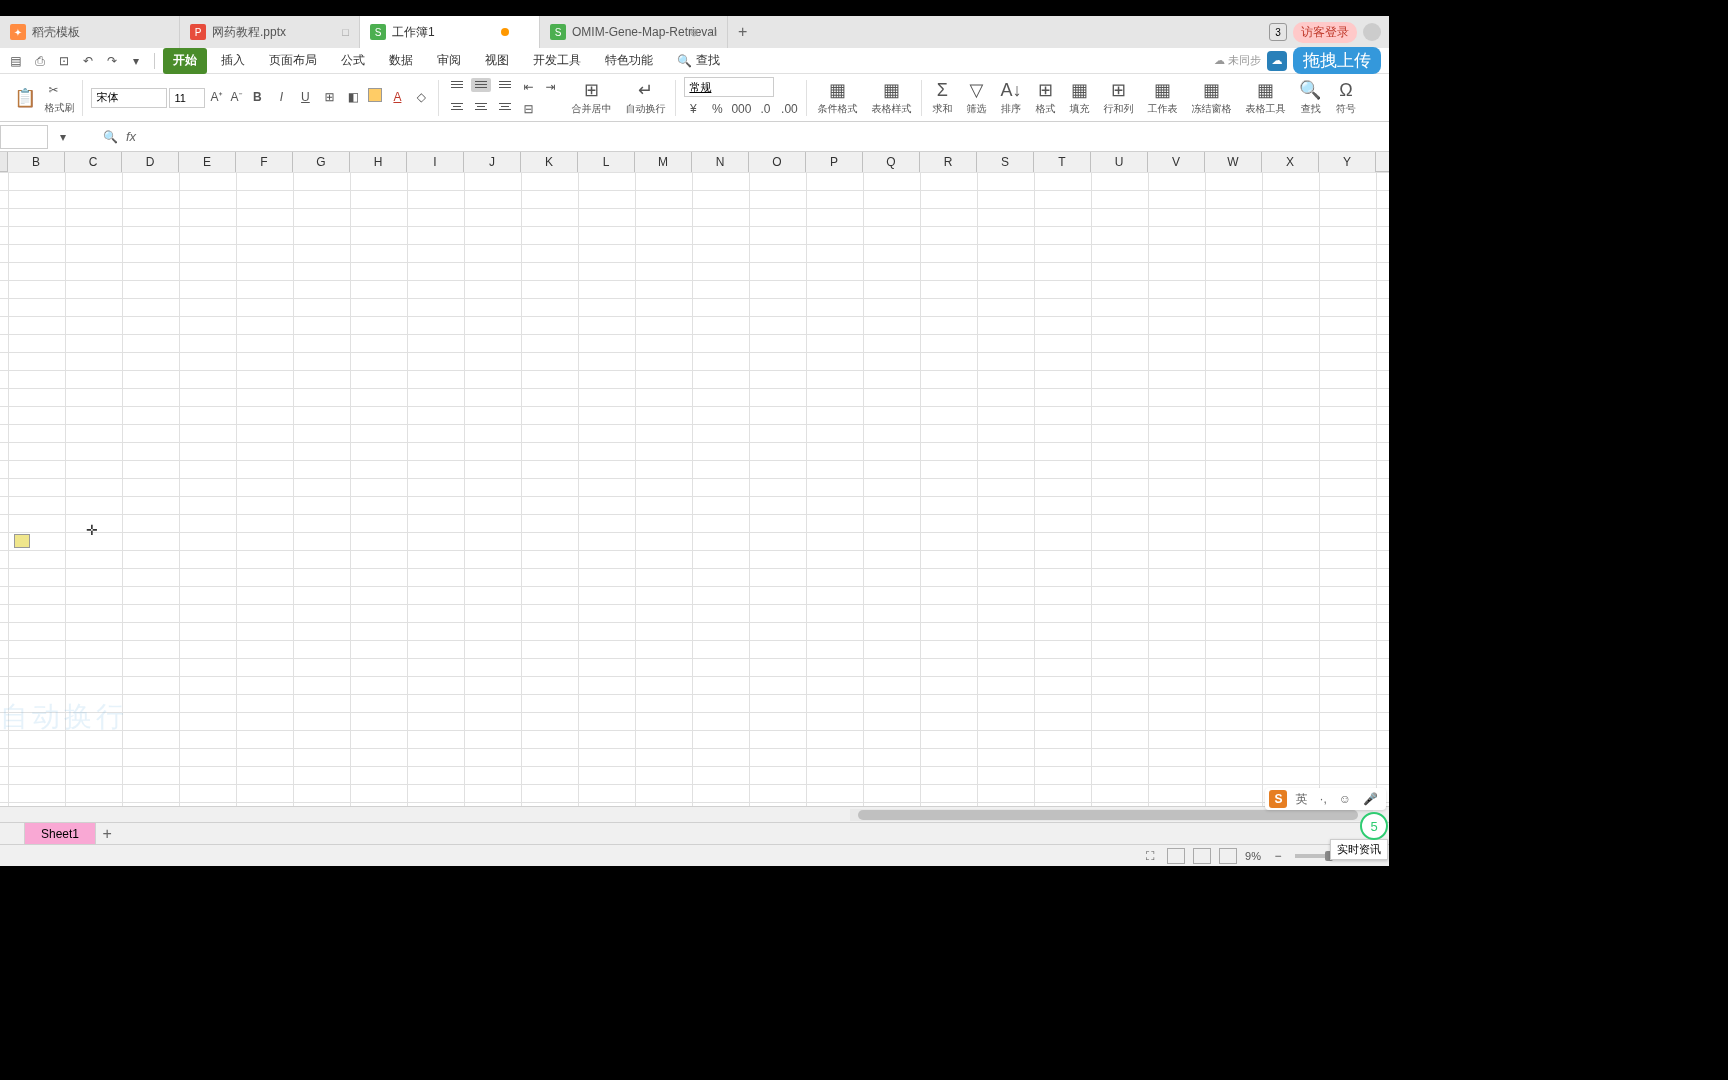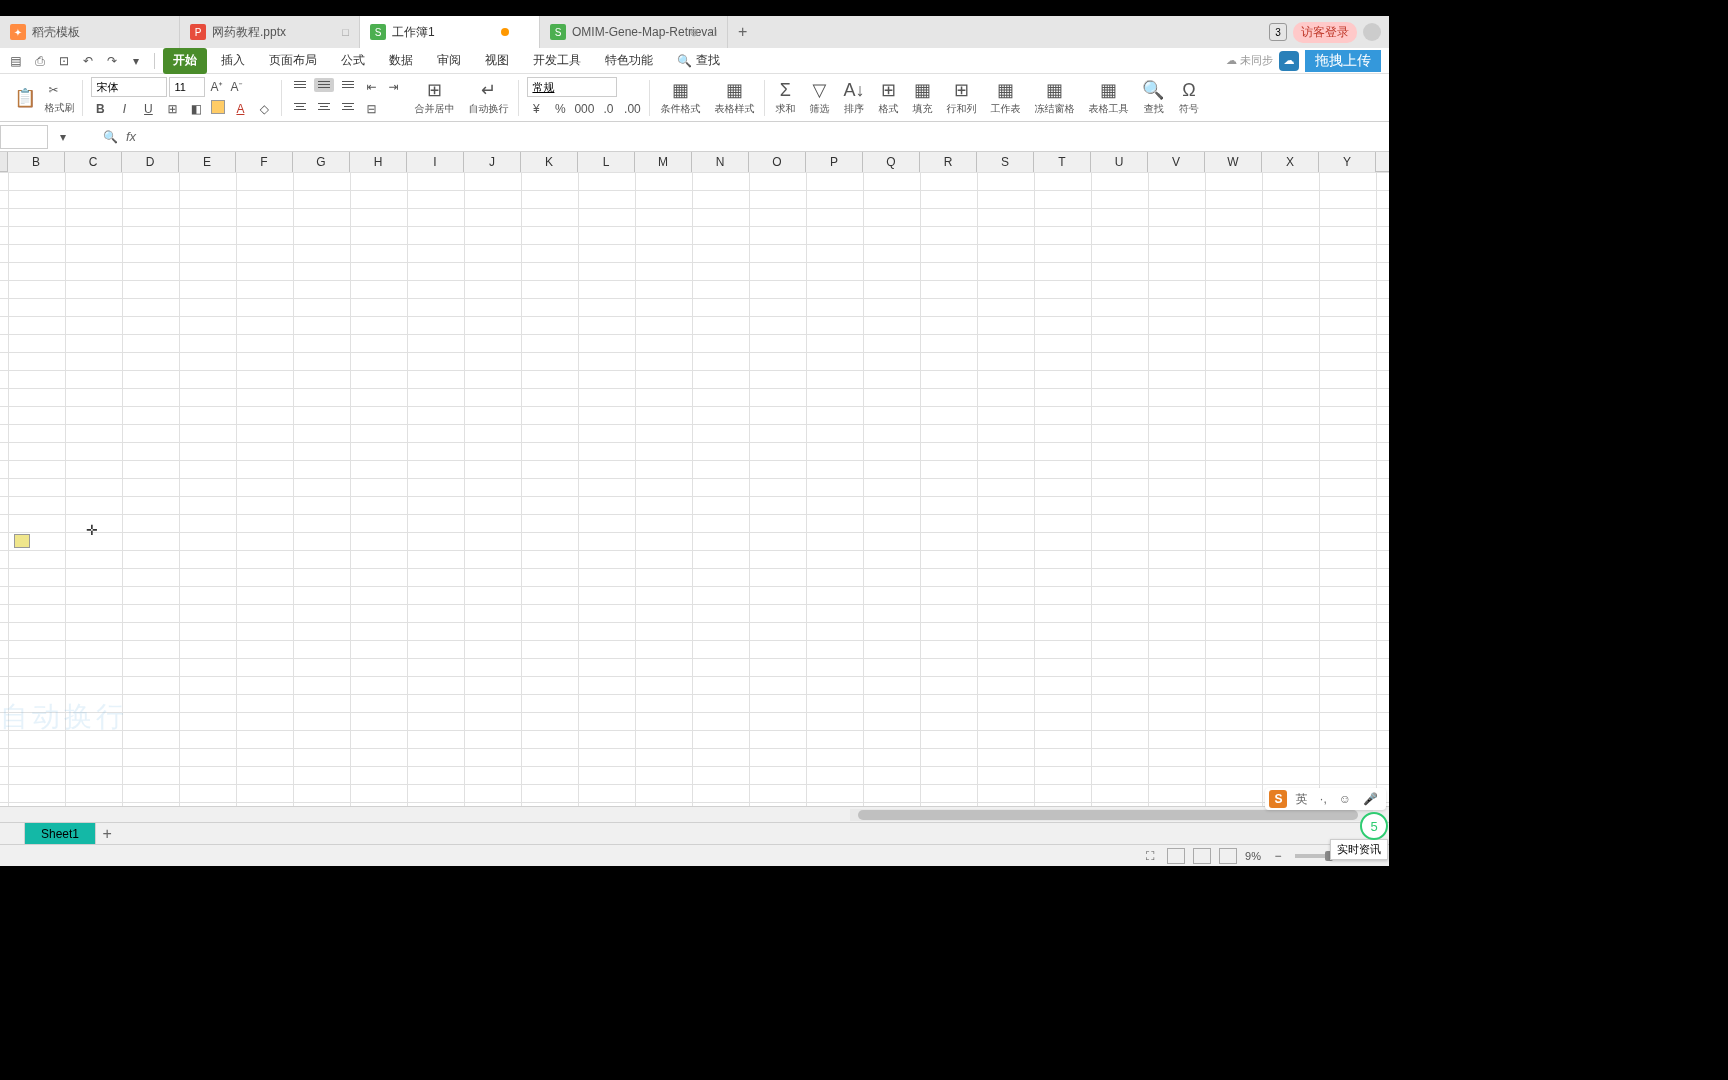--- a/index.html
+++ b/index.html
@@ -22,21 +22,21 @@
     .guest-login { background: #ffc9c9; color: #c0392b; padding: 2px 8px; border-radius: 10px; font-size: 12px; }
     .avatar { width: 18px; height: 18px; background: #ccc; border-radius: 50%; }
     
     
     .menubar { height: 26px; display: flex; align-items: center; padding: 0 6px; gap: 4px; position: relative; border-bottom: 1px solid #e0e0e0; }
     .qat-btn { width: 20px; height: 20px; display: flex; align-items: center; justify-content: center; font-size: 12px; color: #555; cursor: pointer; }
     .menu-sep { width: 1px; height: 16px; background: #ccc; margin: 0 4px; }
     .menu-item { padding: 0 10px; font-size: 12px; color: #333; cursor: pointer; height: 26px; display: flex; align-items: center; }
     .menu-item.active { background: #4a8c2a; color: #fff; border-radius: 3px; font-weight: bold; }
     .menubar-right { position: absolute; right: 8px; display: flex; align-items: center; gap: 6px; font-size: 11px; color: #999; }
-    .cloud-upload { background: #3498db; color: #fff; padding: 2px 10px; border-radius: 0; font-size: 14px; display: flex; align-items: center; gap: 4px; }
+    .cloud-upload { background: #3498db; color: #fff; padding: 2px 10px; border-radius: 8px; font-size: 17px; display: flex; align-items: center; gap: 4px; }
     .cloud-icon { width: 20px; height: 20px; background: #2980b9; border-radius: 4px; display: flex; align-items: center; justify-content: center; font-size: 11px; color: #fff; }
     
     
     .ribbon { height: 48px; display: flex; align-items: center; padding: 0 4px; gap: 2px; border-bottom: 1px solid #d0d0d0; }
     .ribbon-group { display: flex; flex-direction: column; align-items: center; padding: 0 6px; height: 44px; justify-content: center; gap: 1px; cursor: pointer; }
     .ribbon-group-h { display: flex; align-items: center; padding: 0 4px; height: 44px; gap: 2px; }
     .ribbon-icon { font-size: 18px; color: #555; }
     .ribbon-label { font-size: 10px; color: #555; }
     .ribbon-sep { width: 1px; height: 36px; background: #e0e0e0; margin: 0 2px; }
     .ribbon-combo { border: 1px solid #ccc; height: 20px; font-size: 11px; padding: 0 4px; }
@@ -72,21 +72,21 @@
     .cursor-cross { position: absolute; left: 86px; top: 350px; font-size: 14px; color: #333; }
     .paste-indicator { position: absolute; left: 14px; top: 362px; width: 16px; height: 14px; background: #f0e68c; border: 1px solid #999; }
     
     
     .hscroll { height: 16px; display: flex; align-items: center; background: #f0f0f0; border-top: 1px solid #d0d0d0; position: relative; }
     .hscroll-track { position: absolute; right: 16px; left: 850px; height: 12px; background: #e8e8e8; }
     .hscroll-thumb { position: absolute; left: 858px; width: 500px; height: 10px; background: #c0c0c0; border-radius: 5px; top: 3px; }
     
     
     .sheettabs { height: 22px; display: flex; align-items: center; background: #f0f0f0; border-top: 1px solid #d0d0d0; padding-left: 24px; }
-    .sheet-tab { padding: 0 16px; height: 24px; display: flex; align-items: center; font-size: 12px; background: #14b8a6; border: 1px solid #d0d0d0; border-bottom: none; cursor: pointer; }
+    .sheet-tab { padding: 0 16px; height: 24px; display: flex; align-items: center; font-size: 12px; background: #f9a8d4; border: 1px solid #d0d0d0; border-bottom: none; cursor: pointer; }
     .sheet-add { width: 22px; height: 22px; display: flex; align-items: center; justify-content: center; color: #666; cursor: pointer; }
     
     
     .statusbar { height: 22px; display: flex; align-items: center; justify-content: flex-end; background: #f0f0f0; border-top: 1px solid #d0d0d0; padding: 0 8px; gap: 8px; font-size: 11px; color: #555; }
     .view-btn { width: 18px; height: 16px; border: 1px solid #aaa; cursor: pointer; }
     .zoom-slider { width: 60px; height: 4px; background: #c0c0c0; position: relative; }
     .zoom-thumb { position: absolute; left: 50%; top: -3px; width: 8px; height: 10px; background: #888; border-radius: 2px; }
     .realtime-btn { position: fixed; right: 340px; bottom: 220px; background: #fff; border: 1px solid #ccc; padding: 2px 6px; font-size: 11px; box-shadow: 0 1px 3px rgba(0,0,0,0.2); }
     
     
@@ -162,21 +162,21 @@
     <div class="ribbon-group-h">
       <div class="ribbon-group">
         <span class="ribbon-icon">📋</span>
       </div>
       <div style="display:flex;flex-direction:column;gap:2px">
         <span class="mini-btn">✂</span>
         <span class="ribbon-label">格式刷</span>
       </div>
     </div>
     <div class="ribbon-sep"></div>
-    <div style="display:flex;flex-direction:column;gap:3px;padding:0 4px">
+    <div style="display:flex;flex-direction:row;gap:3px;padding:0 4px">
       <div style="display:flex;gap:2px">
         <input class="ribbon-combo font-name" value="宋体" style="">
         <input class="ribbon-combo font-size" value="11" style="">
         <span class="mini-btn">A⁺</span>
         <span class="mini-btn">A⁻</span>
       </div>
       <div style="display:flex;gap:6px">
         <span class="mini-btn" style="font-weight:bold">B</span>
         <span class="mini-btn" style="font-style:italic">I</span>
         <span class="mini-btn" style="text-decoration:underline">U</span>

